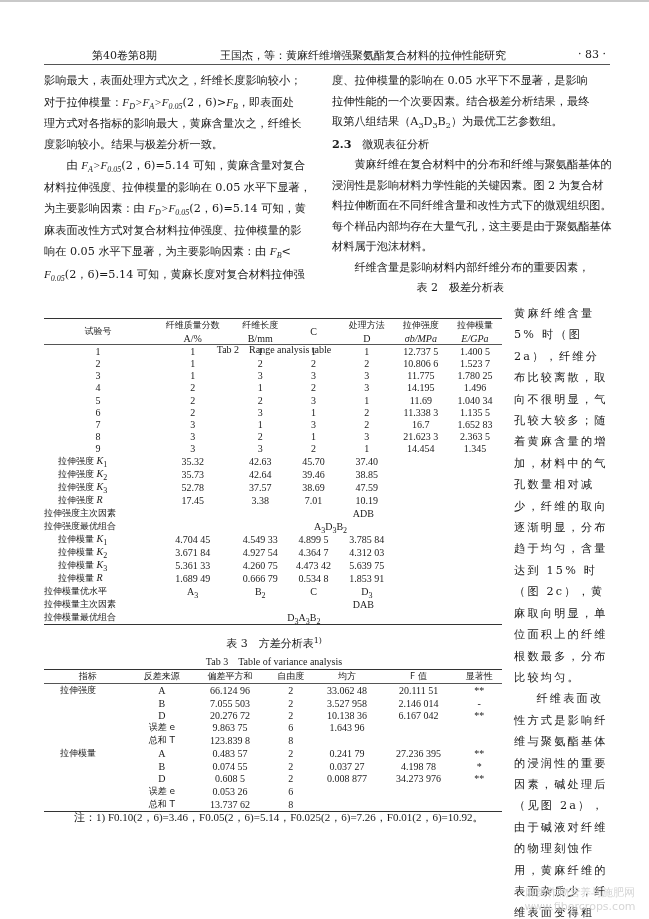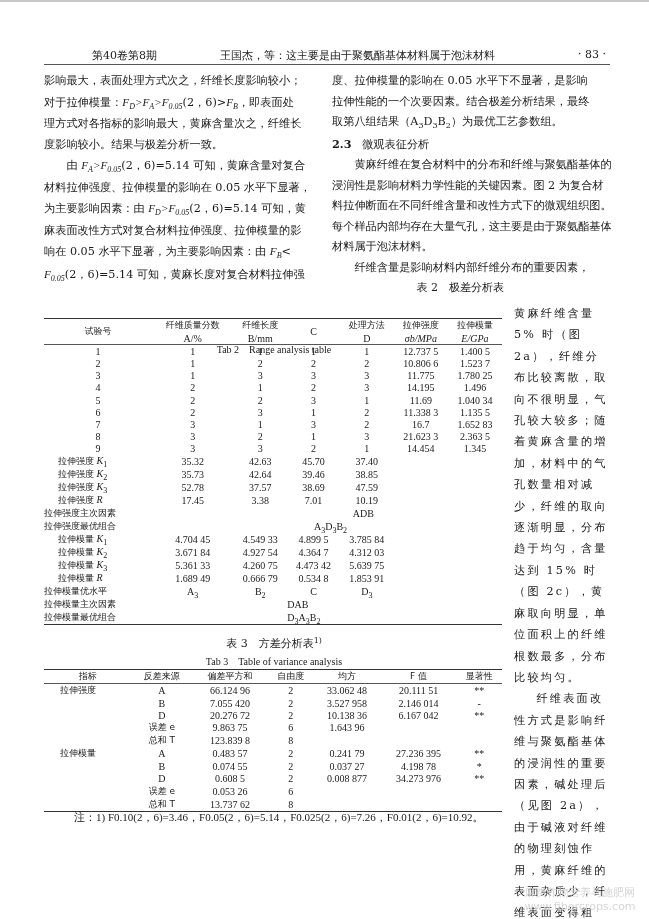--- a/index.html
+++ b/index.html
@@ -42,21 +42,21 @@
   .watermark { position:absolute; left:520px; top:886px; width:120px; text-align:center;
                color:#d6d6d6; font-family:"DejaVu Sans", sans-serif; font-size:11px; line-height:14px; }
 </style>
 </head>
 <body>
 
 <div class="topline"></div>
 
 <div class="header">
   <span class="vol">第40卷第8期</span>
-  <span class="title">王国杰，等：这主要是由于聚氨酯基体材料属于泡沫材料</span>
+  <span class="title">王国杰，等：黄麻纤维增强聚氨酯复合材料的拉伸性能研究</span>
   <span class="pg">· 83 ·</span>
 </div>
 
 <div class="col colL">
   <p>影响最大，表面处理方式次之，纤维长度影响较小；</p>
   <p><span>对于拉伸模量：</span><span class="i">F<span class="sub">D</span>&gt;F<span class="sub">A</span>&gt;F<span class="sub">0.05</span></span>(2，6)&gt;<span class="i">F<span class="sub">B</span></span><span>，即表面处</span></p>
   <p>理方式对各指标的影响最大，黄麻含量次之，纤维长</p>
   <p>度影响较小。结果与极差分析一致。</p>
   <p class="indent"><span>由 </span><span class="i">F<span class="sub">A</span>&gt;F<span class="sub">0.05</span></span>(2，6)=5.14<span> 可知，黄麻含量对复合</span></p>
   <p>材料拉伸强度、拉伸模量的影响在 0.05 水平下显著，</p>
@@ -278,21 +278,21 @@
         <td>B<span class="sub">2</span></td>
         <td>C</td>
         <td>D<span class="sub">3</span></td>
         <td></td>
         <td></td>
       </tr>
       <tr>
         <td class="lbl cn">拉伸模量主次因素</td>
         <td></td>
         <td></td>
-        <td colspan="2" style="text-align: left; padding-right: 20px;">DAB</td>
+        <td colspan="2" style="text-align: right; padding-right: 20px;">DAB</td>
         <td></td>
         <td></td>
       </tr>
       <tr class="rule-bot">
         <td class="lbl cn">拉伸模量最优组合</td>
         <td></td>
         <td></td>
         <td colspan="2" style="text-align: left; padding-right: 20px;">D<span class="sub">3</span>A<span class="sub">3</span>B<span class="sub">2</span></td>
         <td></td>
         <td></td>
@@ -321,21 +321,21 @@
         <td>A</td>
         <td>66.124 96</td>
         <td>2</td>
         <td>33.062 48</td>
         <td>20.111 51</td>
         <td>**</td>
       </tr>
       <tr>
         <td class="cn" style="text-align: left; padding-left: 16px;"></td>
         <td>B</td>
-        <td>7.055 420</td>
+        <td>7.055 503</td>
         <td>2</td>
         <td>3.527 958</td>
         <td>2.146 014</td>
         <td>-</td>
       </tr>
       <tr>
         <td class="cn" style="text-align: left; padding-left: 16px;"></td>
         <td>D</td>
         <td>20.276 72</td>
         <td>2</td>

